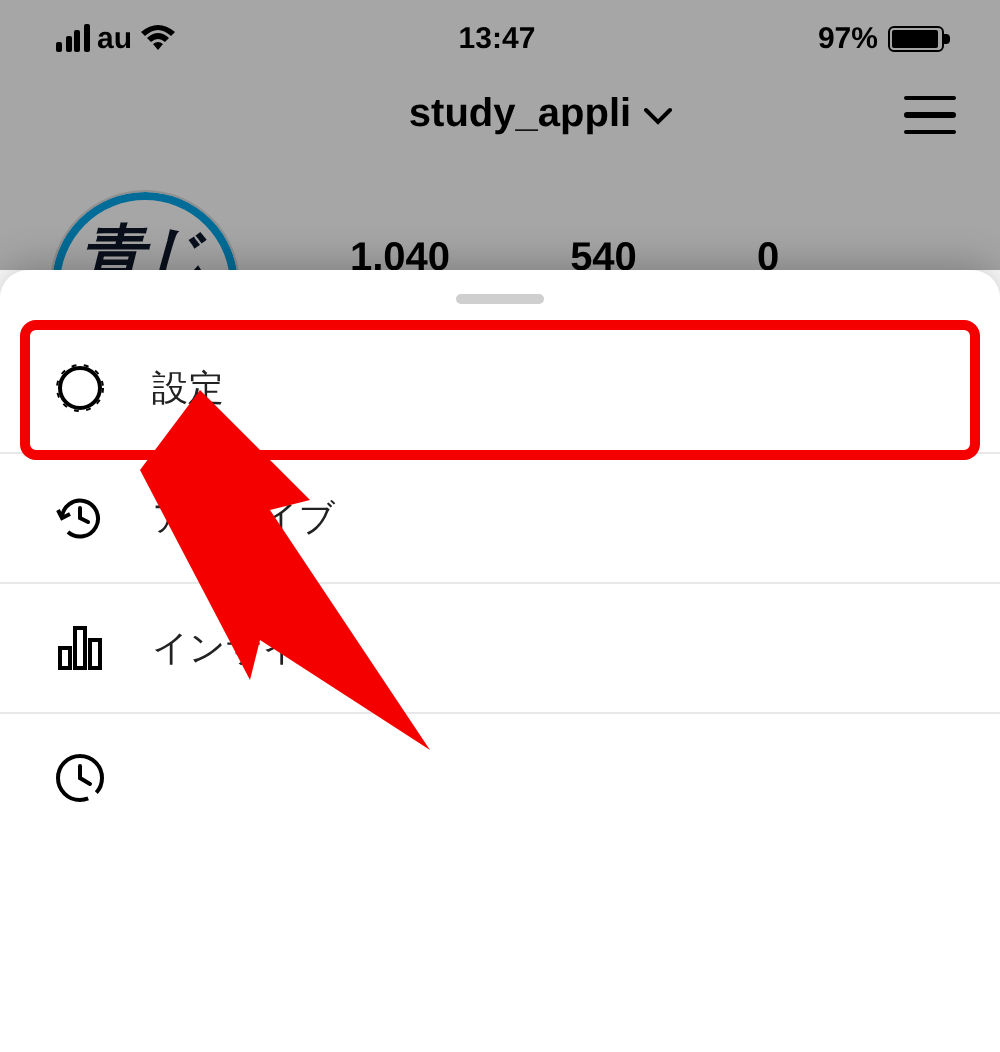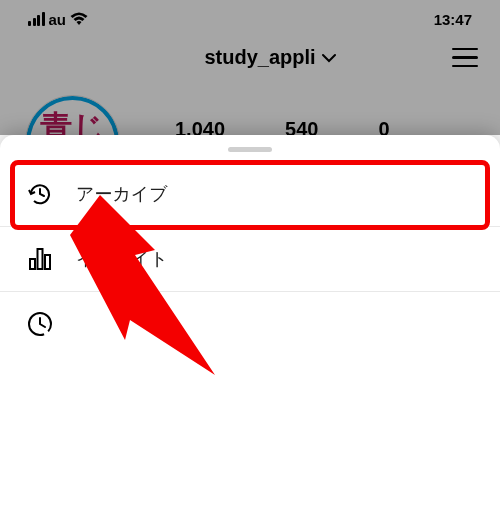--- a/index.html
+++ b/index.html
@@ -121,23 +121,24 @@
       background: #fff;
       border: 1px solid #ddd;
       overflow: hidden;
       display: flex;
       align-items: center;
       justify-content: center;
     }
     .avatar-inner {
       font-size: 32px;
       font-weight: bold;
-      color: #be185d;
+      color: #0f172a;
       position: relative;
       top: -15px;
+      font-style: italic;
     }
     .avatar::before{
       content:"";
       position:absolute;
       width:100%;
       height:100%;
       border:4px solid #00a6e8;
       border-radius:50%;
       box-sizing:border-box;
     }
@@ -219,20 +220,26 @@
         <span></span>
         <span></span>
         <span></span>
     </div>
     <span>au</span>
     <svg width="18" height="14" viewBox="0 0 18 14">
       <path d="M9 13 L6.5 10 Q9 8 11.5 10 Z M3.5 7 Q9 2 14.5 7 L12.5 9 Q9 6 5.5 9 Z M0.5 4 Q9 -3 17.5 4 L15.5 6 Q9 0 2.5 6 Z" fill="#000"></path>
     </svg>
   </div>
   <div>13:47</div>
+  <div class="status-right">
+    <span>97%</span>
+    <div class="battery">
+      <div class="battery-fill"></div>
+    </div>
+  </div>
 </div>
 
 <div class="header">
   <div class="header-title">
     <span>study_appli</span>
     <svg width="14" height="10" viewBox="0 0 14 10">
       <path d="M1 2 L7 8 L13 2" stroke="#000" stroke-width="2" fill="none" stroke-linecap="round"></path>
     </svg>
   </div>
   <div class="hamburger">
@@ -250,20 +257,29 @@
   <span>1,040</span>
   <span>540</span>
   <span>0</span>
 </div>
 
 <div class="dimmed-bg"></div>
 
 <div class="sheet">
   <div class="grabber"></div>
 
+  <div class="menu-item">
+    <div class="menu-icon">
+      <svg width="28" height="28" viewBox="0 0 28 28">
+        <circle cx="14" cy="14" r="10" stroke="#000" stroke-width="2" fill="none"></circle>
+        <circle cx="14" cy="14" r="11.5" stroke="#000" stroke-width="1" fill="none" stroke-dasharray="2.4 3.8"></circle>
+      </svg>
+    </div>
+    <span>設定</span>
+  </div>
 
   <div class="menu-item">
     <div class="menu-icon">
       <svg width="28" height="28" viewBox="0 0 28 28">
         <path d="M5 14 A9 9 0 1 1 8 21" stroke="#000" stroke-width="2" fill="none"></path>
         <path d="M3 10 L5 14 L9 12" stroke="#000" stroke-width="2" fill="none"></path>
         <path d="M14 9 L14 14 L18 16" stroke="#000" stroke-width="2" fill="none" stroke-linecap="round"></path>
       </svg>
     </div>
     <span>アーカイブ</span>

